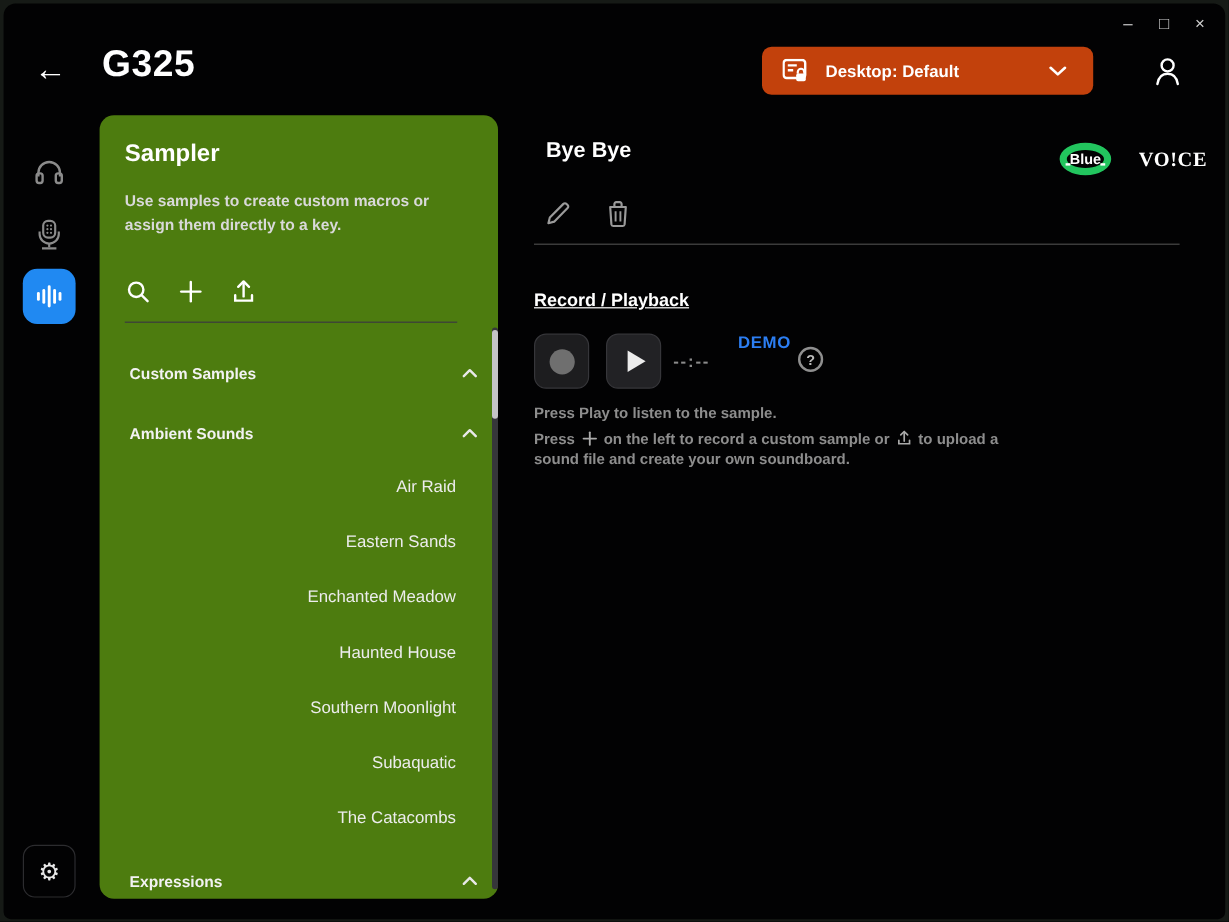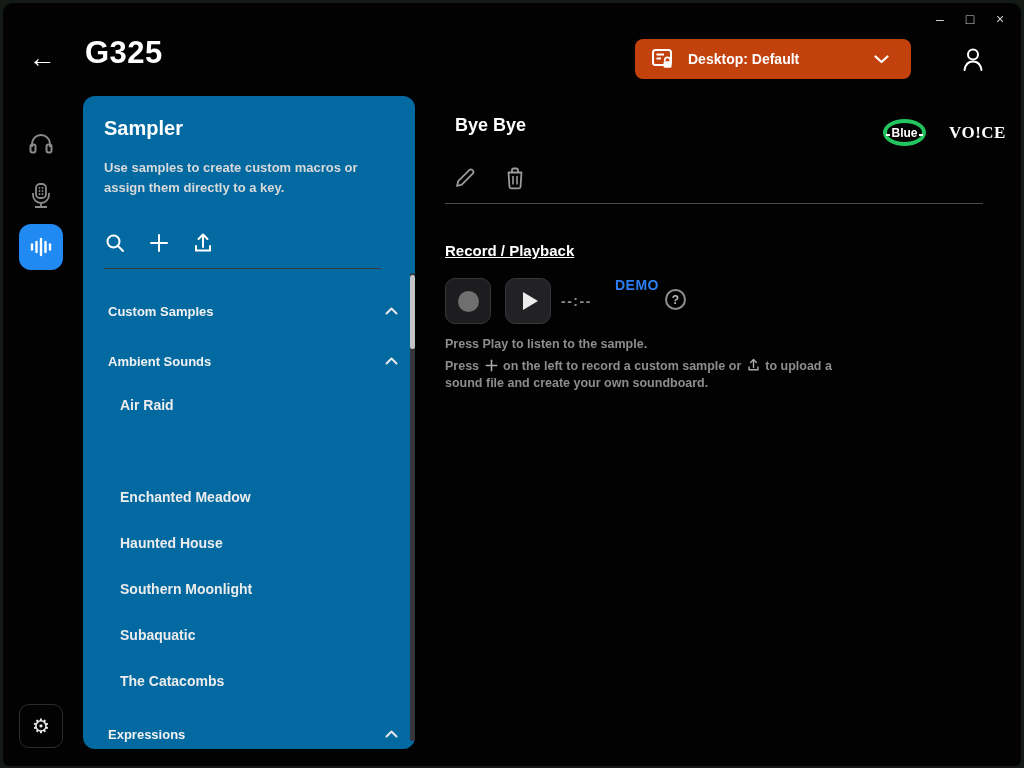--- a/index.html
+++ b/index.html
@@ -33,53 +33,53 @@
   .rail-icon { position:absolute; left:16px; width:44px; height:44px;
                display:flex; align-items:center; justify-content:center; }
   .rail-headset { top:118px; }
   .rail-mic { top:171px; }
   .rail-sampler { top:221px; height:46px; background:#2089f2; border-radius:12px; }
   .rail-settings { top:701px; border:1px solid #2c2c2f; border-radius:10px;
                    color:#e8e8e8; font-size:20px; }
 
   
   .panel { position:absolute; left:80px; top:93px; width:332px; height:653px;
-           background:#0369a1; border-radius:12px; }
+           background:#4d7c0f; border-radius:12px; }
   .panel-title { position:absolute; left:21px; top:21px; color:#ffffff;
                  font-size:20px; font-weight:800; }
   .panel-desc { position:absolute; left:21px; top:62px; width:292px; color:#d9d9d9;
                 font-size:13px; font-weight:700; line-height:20px; }
   .panel-tools { position:absolute; left:21px; top:136px; display:flex; gap:22px; }
   .tool-btn { width:22px; height:22px; display:flex; align-items:center; justify-content:center; }
   .panel-divider { position:absolute; left:21px; top:172px; width:277px; height:1px; background:#3b3b3f; }
 
   .group-header { position:absolute; left:25px; width:290px; height:24px;
                   display:flex; align-items:center; justify-content:space-between; }
   .group-header .gh-label { color:#f2f2f2; font-size:13px; font-weight:800; }
   .gh-custom { top:203px; }
   .gh-ambient { top:253px; }
   .gh-expressions { top:626px; }
 
   .list-item { position:absolute; left:37px; width:260px; height:24px;
-               color:#ececec; font-size:14px; font-weight:700; line-height:24px; }
+               color:#ececec; font-size:14px; font-weight:400; line-height:24px;text-align:right; }
 
   .scroll-track { position:absolute; left:327px; top:177px; width:5px; height:468px;
                   background:#36363a; border-radius:3px; }
   .scroll-thumb { position:absolute; left:0; top:2px; width:5px; height:74px;
                   background:#c4c4c6; border-radius:3px; }
 
   
   .sample-title { position:absolute; left:452px; top:112px; color:#ffffff;
                   font-size:18px; font-weight:800; }
   .edit-btn  { position:absolute; left:450px; top:163px; width:24px; height:24px; }
   .delete-btn{ position:absolute; left:501px; top:163px; width:24px; height:24px; }
   .content-divider { position:absolute; left:442px; top:200px; width:538px; height:1px; background:#4a4a4a; }
 
   .brand { position:absolute; left:880px; top:116px; display:flex; align-items:center; }
-  .brand-oval { width:43px; height:27px; border:4px solid #22c55e; border-radius:50%;
+  .brand-oval { width:43px; height:27px; border:6px solid #22c55e; border-radius:50%;
                 display:flex; align-items:center; justify-content:center; position:relative; }
   .brand-oval span { color:#ffffff; font-size:12px; font-weight:800; }
   .brand-oval::before, .brand-oval::after { content:""; position:absolute; top:11px; width:4px; height:2px; background:#ffffff; }
   .brand-oval::before { left:-1px; } .brand-oval::after { right:-1px; }
   .brand-word { margin-left:23px; color:#ffffff; font-size:17px; font-weight:900; letter-spacing:0.5px;font-family:Liberation Serif, serif; }
 
   .rp-title { position:absolute; left:442px; top:239px; color:#ffffff; font-size:15px; font-weight:800;text-decoration:underline; }
   .record-btn { position:absolute; left:442px; top:275px; width:46px; height:46px;
                 background:#1d1d1f; border:1px solid #36363a; border-radius:10px;
                 display:flex; align-items:center; justify-content:center; }
@@ -232,20 +232,21 @@
     <div class="group-header gh-ambient">
       <span class="gh-label">Ambient Sounds</span>
       <span>
         <svg width="13" height="8" viewBox="0 0 13 8">
             <polyline points="1.5,6.5 6.5,1.5 11.5,6.5" fill="none" stroke="#e8e8e8" stroke-width="2" stroke-linecap="round" stroke-linejoin="round"></polyline>
           </svg>
       </span>
     </div>
 
     <div class="list-item" style="top:297px">Air Raid</div>
+    <div class="list-item" style="top:343px">Eastern Sands</div>
     <div class="list-item" style="top:389px">Enchanted Meadow</div>
     <div class="list-item" style="top:435px">Haunted House</div>
     <div class="list-item" style="top:481px">Southern Moonlight</div>
     <div class="list-item" style="top:527px">Subaquatic</div>
     <div class="list-item" style="top:573px">The Catacombs</div>
 
     <div class="group-header gh-expressions">
       <span class="gh-label">Expressions</span>
       <span>
         <svg width="13" height="8" viewBox="0 0 13 8">

